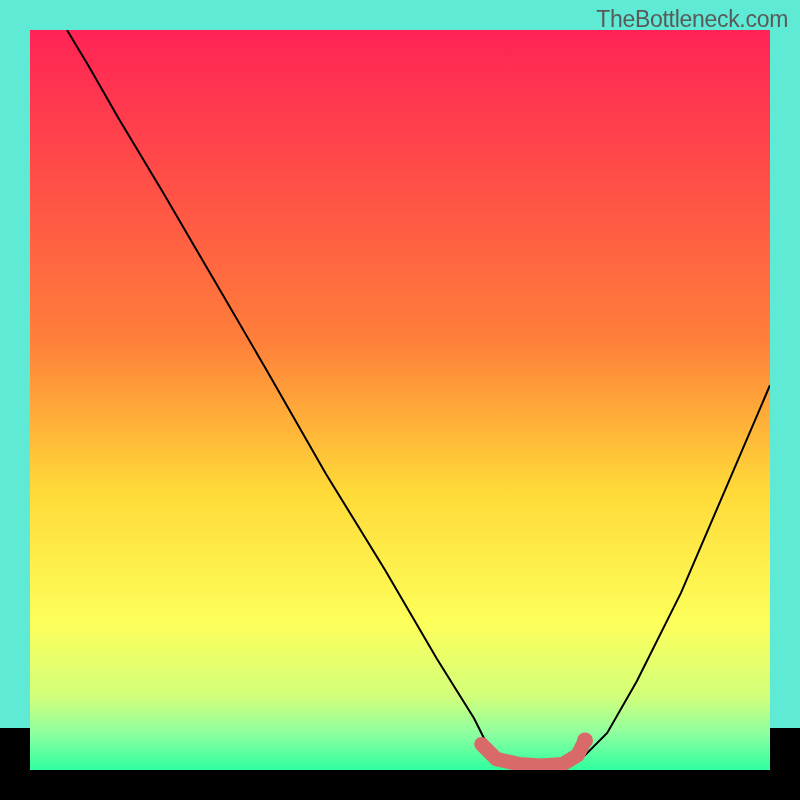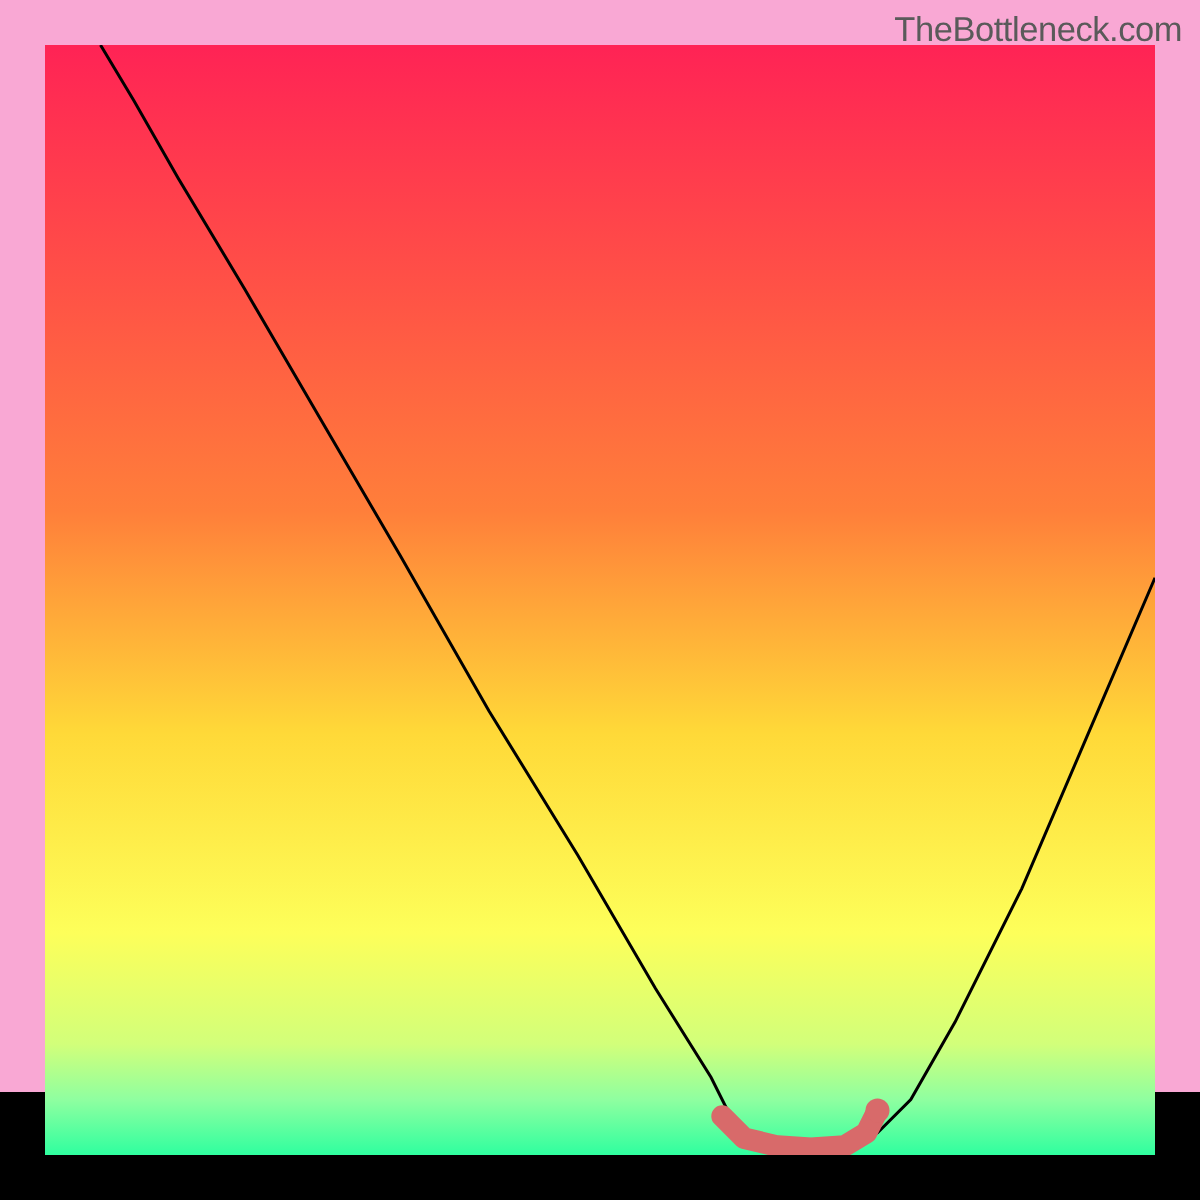--- a/index.html
+++ b/index.html
@@ -1,17 +1,17 @@
 <!DOCTYPE html>
 <html><head>
 <meta charset="utf-8">
 <style>
   * { margin: 0; padding: 0; box-sizing: border-box; }
   body { width: 800px; height: 800px; background: #000; position: relative; font-family: Arial, sans-serif; }
-  .outer-frame { width: 800px; height: 728px; background: #f9a8d4; position: relative; }
+  .outer-frame { width: 800px; height: 728px; background: #5eead4; position: relative; }
   .plot-area {
     position: absolute;
     top: 30px;
     left: 30px;
     width: 740px;
     height: 740px;
   }
   .watermark {
     position: absolute;
     top: 6px;

